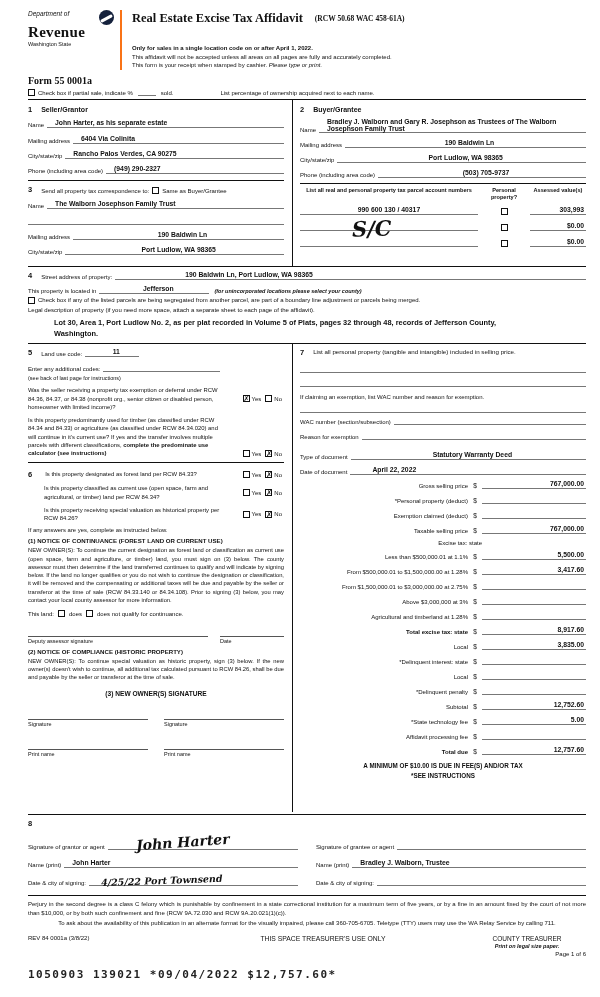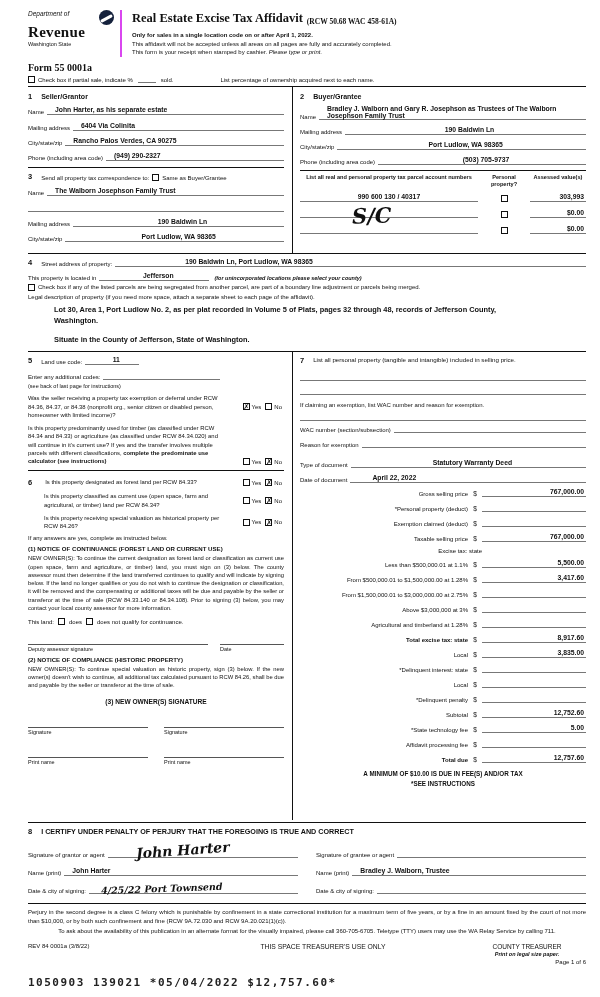--- a/index.html
+++ b/index.html
@@ -3,29 +3,29 @@
 <meta charset="utf-8">
 <style>
   *{margin:0;padding:0;box-sizing:border-box}
   html,body{background:#fff}
   body{width:600px;height:997px;color:#111;font-family:"Liberation Sans",sans-serif;font-size:6.5px}
   .page{width:600px;height:997px;padding:10px 14px 4px 28px;overflow:hidden;position:relative;background:#fff}
   .b{font-weight:bold}.i{font-style:italic}.center{text-align:center}
 
   
   .hdr{display:flex;gap:10px;padding-bottom:3px}
-  .logo-block{width:94px;border-right:2px solid #d946ef;padding-right:6px;flex:none}
+  .logo-block{width:94px;border-right:2px solid #f97316;padding-right:6px;flex:none}
   .logo-row1{display:flex;align-items:flex-start;justify-content:space-between}
   .logo-dept{font-size:6.5px;font-style:italic}
   .logo-circle{width:15px;height:15px;border-radius:50%;background:#15213c;position:relative;overflow:hidden;flex:none}
   .logo-swoosh{position:absolute;left:1px;top:7px;width:13px;height:3px;background:#fff;transform:rotate(-28deg);border-radius:2px}
   .logo-rev{font-family:"Liberation Serif",serif;font-weight:bold;font-size:15px;line-height:1;letter-spacing:.3px}
   .logo-state{font-size:5.5px;margin-top:1px}
   .hdr-right{flex:1;padding-top:1px}
-  .title-line{display:flex;align-items:flex-end;gap:4px;margin-bottom:5px}
+  .title-line{display:flex;align-items:center;gap:12px;margin-bottom:18px}
   .ftitle{font-family:"Liberation Serif",serif;font-weight:bold;font-size:12.5px}
   .frcw{font-family:"Liberation Serif",serif;font-weight:bold;font-size:7.5px}
   .note{font-size:6px;line-height:1.45}
   .form-no{font-family:"Liberation Serif",serif;font-weight:bold;font-size:10px;margin:2px 0 3px}
 
   
   .cb{display:inline-block;width:7px;height:7px;border:1px solid #111;font-size:7px;line-height:6px;text-align:center;vertical-align:-1px;font-family:"DejaVu Sans",sans-serif;flex:none;background:#fff}
   .frow{display:flex;align-items:flex-end;margin-bottom:5px;min-height:10px}
   .lbl{font-size:6px;white-space:nowrap;padding-right:3px}
   .fill{flex:1;border-bottom:1px solid #777;min-height:9px}
@@ -270,21 +270,20 @@
       <span class="lbl">This property is located in</span>
       <span class="fill2 val">Jefferson</span>
       <span class="loc-note b i">(for unincorporated locations please select your county)</span>
     </div>
     <div class="seg-row">
       <span class="cb"></span>
       <span>Check box if any of the listed parcels are being segregated from another parcel, are part of a boundary line adjustment or parcels being merged.</span>
     </div>
     <div class="legal-lbl">Legal description of property (if you need more space, attach a separate sheet to each page of the affidavit).</div>
     <div class="legal">Lot 30, Area 1, Port Ludlow No. 2, as per plat recorded in Volume 5 of Plats, pages 32 through 48, records of Jefferson County, Washington.</div>
-    <div class="situate">Situate in the County of Jefferson, State of Washington.</div>
   </div>
 
   <div class="main-block">
     <div class="ml">
       <div class="frow">
           <span class="sec-no">5</span>
           <span class="lbl">Land use code:</span>
           <span class="fill3 val center">11</span>
         </div>
       <div class="frow" style="width:75%">
@@ -508,21 +507,20 @@
       <div class="minblock">
         <div class="b">A MINIMUM OF $10.00 IS DUE IN FEE(S) AND/OR TAX</div>
         <div class="b">*SEE INSTRUCTIONS</div>
       </div>
     </div>
   </div>
 
   <div class="sec8">
     <div class="sec8-head">
         <span class="sec-no">8</span>
-        <span class="certify">I CERTIFY UNDER PENALTY OF PERJURY THAT THE FOREGOING IS TRUE AND CORRECT</span>
       </div>
     <div class="sec8-grid">
       <div class="s8col">
         <div class="s8row tallrow">
             <span class="lbl">Signature of grantor or agent</span>
             <span class="fill"><span class="script sig-script">John Harter</span></span>
           </div>
         <div class="s8row">
             <span class="lbl">Name (print)</span>
             <span class="fill val">John Harter</span>
@@ -555,15 +553,15 @@
   <div class="foot">
     <div class="foot-left">REV 84 0001a (3/8/22)</div>
     <div class="foot-center">THIS SPACE TREASURER'S USE ONLY</div>
     <div class="foot-right">
       <div>COUNTY TREASURER</div>
       <div class="i legal-size">Print on legal size paper.</div>
       <div class="pageno">Page 1 of 6</div>
     </div>
   </div>
 
-  <div class="stamp">1050903  139021  *05/04/2022  $12,757.60*</div>
+  <div class="stamp">1050903  139021  *09/04/2022  $12,757.60*</div>
 
 </div>
 
 </body></html>

